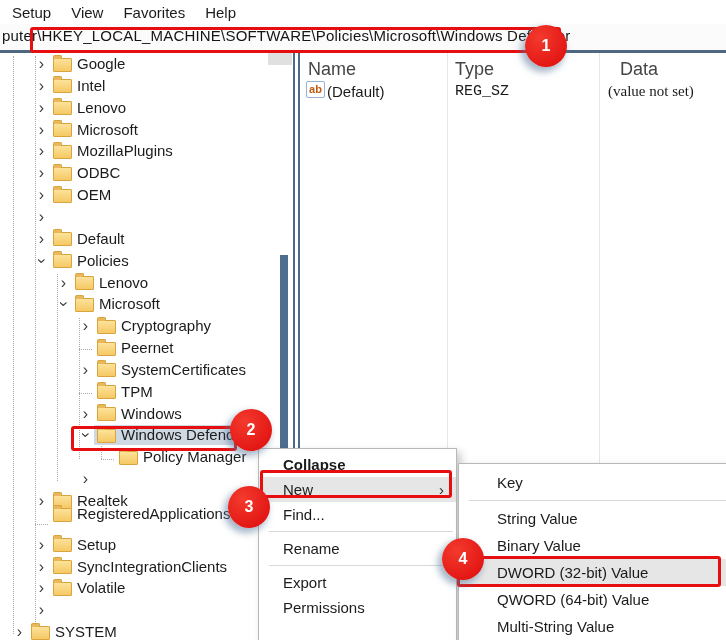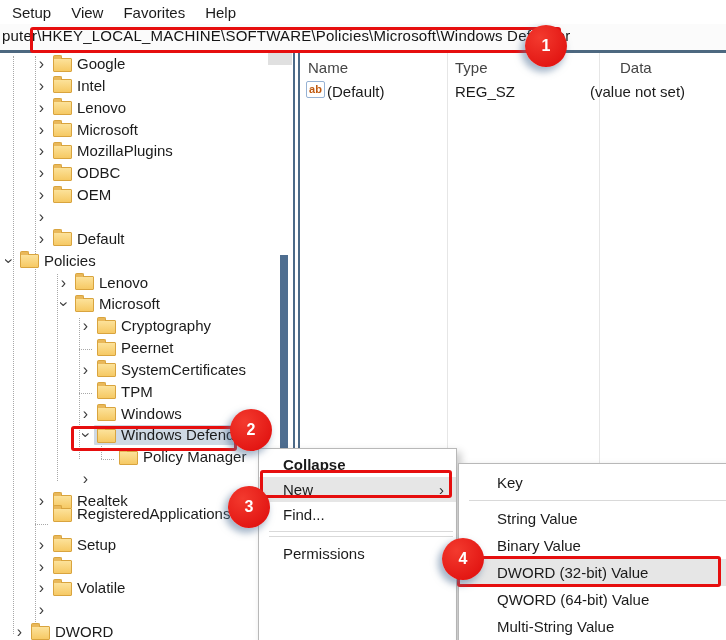--- a/index.html
+++ b/index.html
@@ -32,21 +32,21 @@
   .row-content{display:inline-flex;align-items:center;padding:1px 5px 2px 2px;border-radius:1px;}
   .row-content.selected{background:#cfd9e4;}
   .folder{display:inline-block;width:17px;height:12px;margin:0 5px 0 1px;position:relative;top:1px;
     background:linear-gradient(#fce29a,#f6c964);border:1px solid #d9a43e;border-radius:1px;}
   .folder::before{content:"";position:absolute;left:-1px;top:-4px;width:7px;height:3px;background:#e9b85a;border:1px solid #d9a43e;border-bottom:none;border-radius:2px 2px 0 0;}
   .guide{position:absolute;border-left:1px dotted #a8a8a8;width:0;z-index:0;}
   .hguide{position:absolute;border-top:1px dotted #a8a8a8;height:0;z-index:0;}
   
   .listpane{position:absolute;left:302px;top:53px;width:424px;height:587px;background:#fff;z-index:1;}
   .colsep{position:absolute;top:0;height:587px;width:1px;background:#e6e6e6;}
-  .lhdr{position:absolute;top:6px;font-size:15px;color:#454545;}
+  .lhdr{position:absolute;top:6px;font-size:18px;color:#454545;}
   .lcell{position:absolute;top:30px;font-size:15px;color:#1b1b1b;}
   .regsz-icon{position:absolute;left:4px;top:28px;width:17px;height:15px;border:1px solid #96b2d4;border-radius:2px;background:#fff;
     font-size:11px;font-weight:bold;color:#c05a10;text-align:center;line-height:14px;}
   
   .menu{position:absolute;background:#fff;border:1px solid #b8b8b8;box-shadow:4px 4px 8px rgba(0,0,0,.22);z-index:10;font-size:15px;}
   .menu1{left:258px;top:448px;width:197px;height:200px;padding-top:3px;}
   .menu2{left:458px;top:463px;width:280px;height:185px;padding-top:5px;}
   .menu-item{position:relative;height:25px;line-height:25px;padding-left:24px;cursor:default;}
   .menu2 .menu-item{height:27px;line-height:27px;padding-left:38px;}
   .menu-item.bold{font-weight:bold;}
@@ -144,21 +144,21 @@
       <div class="tree-row" style="top: 152.95px; padding-left: 33px;">
         <span class="expander collapsed">›</span>
       </div>
       <div class="tree-row" style="top: 174.8px; padding-left: 33px;">
         <span class="expander collapsed">›</span>
         <span class="row-content">
           <span class="folder"></span>
           <span>Default</span>
         </span>
       </div>
-      <div class="tree-row" style="top: 196.65px; ">
+      <div class="tree-row" style="top: 196.65px; padding-left: 33px;">
         <span class="expander expanded">›</span>
         <span class="row-content">
           <span class="folder"></span>
           <span>Policies</span>
         </span>
       </div>
       <div class="tree-row" style="top: 218.5px; padding-left: 55px;">
         <span class="expander collapsed">›</span>
         <span class="row-content">
           <span class="folder"></span>
@@ -242,37 +242,38 @@
         <span class="expander collapsed">›</span>
         <span class="row-content">
           <span class="folder"></span>
           <span>Setup</span>
         </span>
       </div>
       <div class="tree-row" style="top: 502.55px; padding-left: 33px;">
         <span class="expander collapsed">›</span>
         <span class="row-content">
           <span class="folder"></span>
+          <span>SyncIntegrationClients</span>
         </span>
       </div>
       <div class="tree-row" style="top: 524.4px; padding-left: 33px;">
         <span class="expander collapsed">›</span>
         <span class="row-content">
           <span class="folder"></span>
           <span>Volatile</span>
         </span>
       </div>
       <div class="tree-row" style="top: 546.25px; padding-left: 33px;">
         <span class="expander collapsed">›</span>
       </div>
       <div class="tree-row" style="top: 568.1px; padding-left: 11px;">
         <span class="expander collapsed">›</span>
         <span class="row-content">
           <span class="folder"></span>
-          <span>DWORD</span>
+          <span>SYSTEM</span>
         </span>
       </div>
     </div>
 </div>
 
 <div class="vscroll-track">
   <div class="vscroll-btn"></div>
   <div class="vscroll-thumb"></div>
 </div>
 <div class="splitter split-a"></div>
@@ -280,31 +281,33 @@
 
 <div class="listpane">
   <div class="colsep" style="left:145px;"></div>
   <div class="colsep" style="left:297px;"></div>
   <div class="lhdr" style="left:6px;">Name</div>
   <div class="lhdr" style="left:153px;">Type</div>
   <div class="lhdr" style="left:318px;">Data</div>
   <div>
     <span class="regsz-icon">ab</span>
     <div class="lcell" style="left:25px;">(Default)</div>
-    <div class="lcell" style="left:153px;">REG_SZ</div>
-    <div class="lcell" style="left:288px;">(value not set)</div>
+    <div class="lcell" style="left:153px;font-family:Liberation Mono, monospace;">REG_SZ</div>
+    <div class="lcell" style="left:306px;font-family:Liberation Serif, serif;">(value not set)</div>
   </div>
 </div>
 
 <div class="menu menu1" id="context-menu">
     <div class="menu-item bold">Collapse</div>
     <div class="menu-item hl">New<span class="sub-arrow">›</span></div>
     <div class="menu-item">Find...</div>
     <div class="menu-sep"></div>
+    <div class="menu-item">Rename</div>
     <div class="menu-sep"></div>
+    <div class="menu-item">Export</div>
     <div class="menu-item">Permissions</div>
   </div>
 
 <div class="menu menu2" id="new-submenu">
     <div class="menu-item">Key</div>
     <div class="menu-sep"></div>
     <div class="menu-item">String Value</div>
     <div class="menu-item">Binary Value</div>
     <div class="menu-item hl">DWORD (32-bit) Value</div>
     <div class="menu-item">QWORD (64-bit) Value</div>

